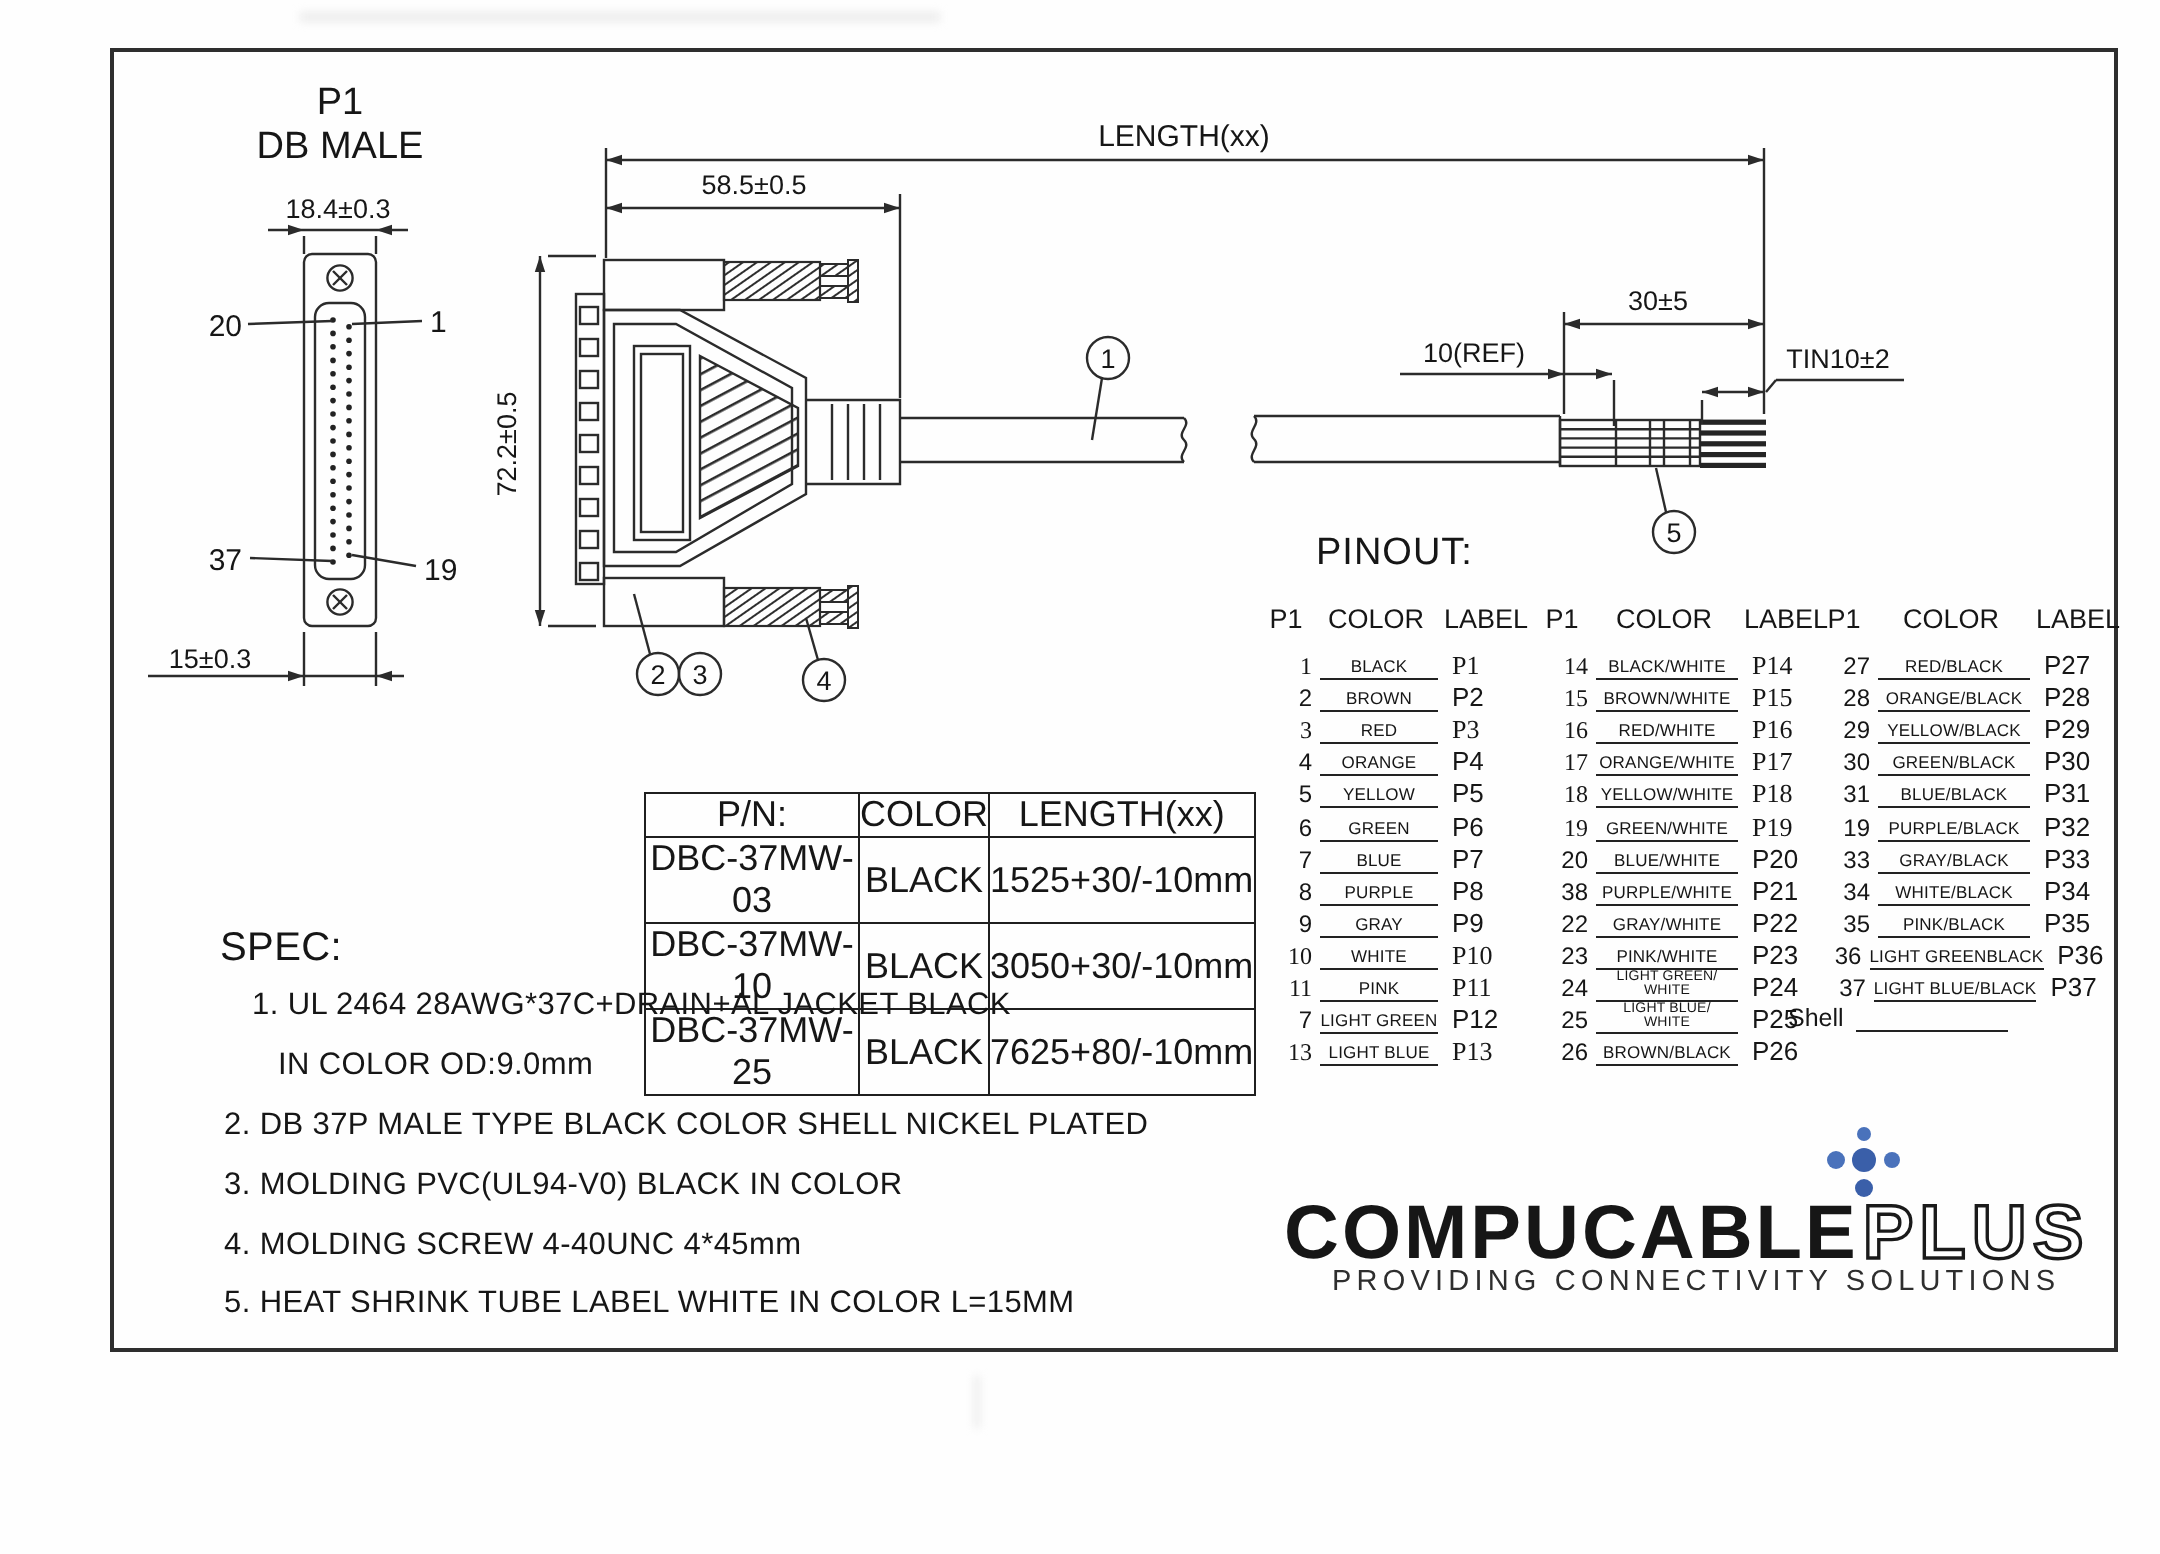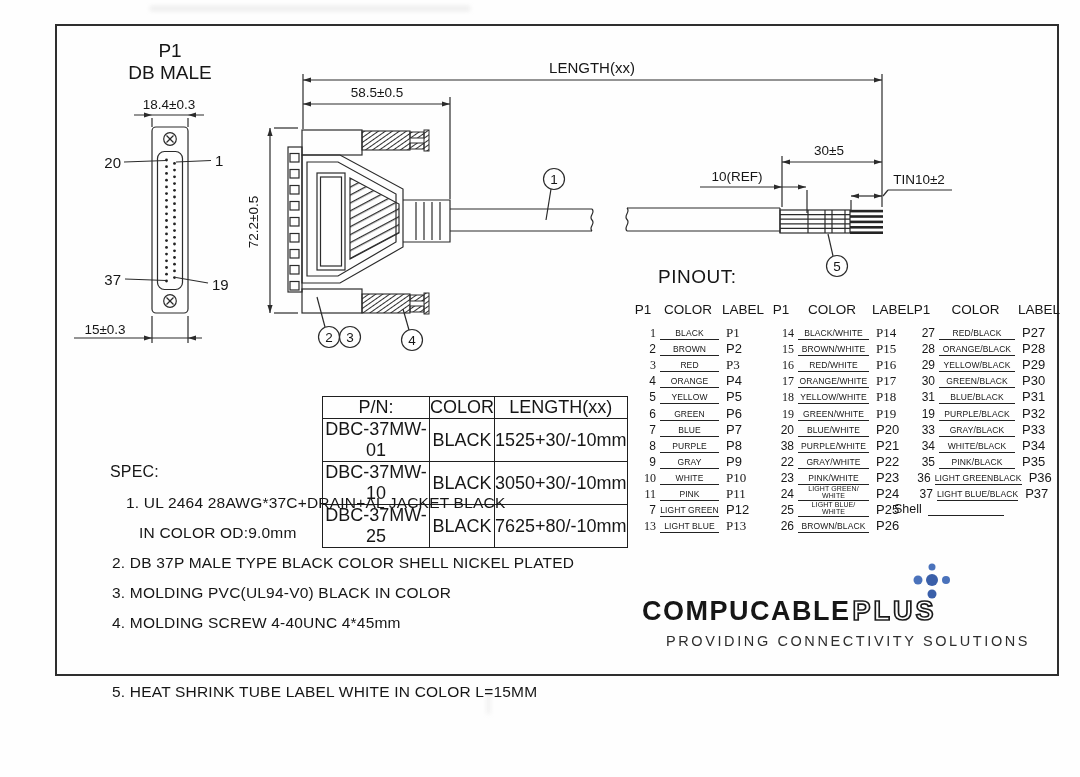--- a/index.html
+++ b/index.html
@@ -42,34 +42,34 @@
 
   
   .pn-wrap{position:absolute;left:322px;top:396px;}
   table.pn{border-collapse:collapse;}
   table.pn td,table.pn th{border:1.6px solid #1f1f1f;font-size:18px;font-weight:normal;
       text-align:center;padding:0;height:17.4px;}
   table.pn .c-pn{width:106px;} table.pn .c-color{width:52px;} table.pn .c-len{width:88px;}
 
   
   .spec{position:absolute;left:93px;top:460px;width:620px;font-size:15.5px;letter-spacing:.2px;}
-  .spec-h{position:absolute;left:17px;top:3px;font-size:16px;}
+  .spec-h{position:absolute;left:17px;top:3px;font-size:20px;}
   .sl{position:absolute;white-space:nowrap;}
   .sl1{left:33px;top:34px;}
   .sl2{left:46px;top:64px;}
   .sl3{left:19px;top:94px;}
   .sl4{left:19px;top:124px;}
   .sl5{left:19px;top:154px;}
-  .sl6{left:19px;top:183px;margin-top:40px;}
+  .sl6{left:19px;top:183px;}
 
   
   .logo{position:absolute;left:640px;top:556px;width:410px;height:104px;}
   .dots{position:absolute;left:255px;top:2px;}
   .wordmark{position:absolute;left:2px;top:40px;white-space:nowrap;font-weight:bold;
-            font-size:27px;letter-spacing:1.5px;color:#161616;}
+            font-size:38px;letter-spacing:1.5px;color:#161616;}
   .brand-outline{color:#ffffff;-webkit-text-stroke:1.7px #1a1a1a;letter-spacing:3px;margin-left:2px;}
   .tagline{position:absolute;left:26px;top:77px;font-size:14.5px;letter-spacing:2.6px;color:#2e2e2e;white-space:nowrap;}
 </style>
 </head>
 <body>
 
 <div class="page">
   <div class="frame"></div>
   <div class="smudge" style="left:150px;top:6px;width:320px;height:5px;"></div>
   <div class="smudge" style="left:487px;top:688px;width:3px;height:26px;"></div>
@@ -560,21 +560,21 @@
     <table class="pn">
       <tbody>
         <tr>
           <th class="c-pn">P/N:</th>
           <th class="c-color">COLOR</th>
           <th class="c-len">LENGTH(xx)</th>
         </tr>
       </tbody>
       <tbody id="pn-body">
           <tr>
-            <td>DBC-37MW-01</td>
+            <td>DBC-37MW-03</td>
             <td>BLACK</td>
             <td>1525+30/-10mm</td>
           </tr>
           <tr>
             <td>DBC-37MW-10</td>
             <td>BLACK</td>
             <td>3050+30/-10mm</td>
           </tr>
           <tr>
             <td>DBC-37MW-25</td>

